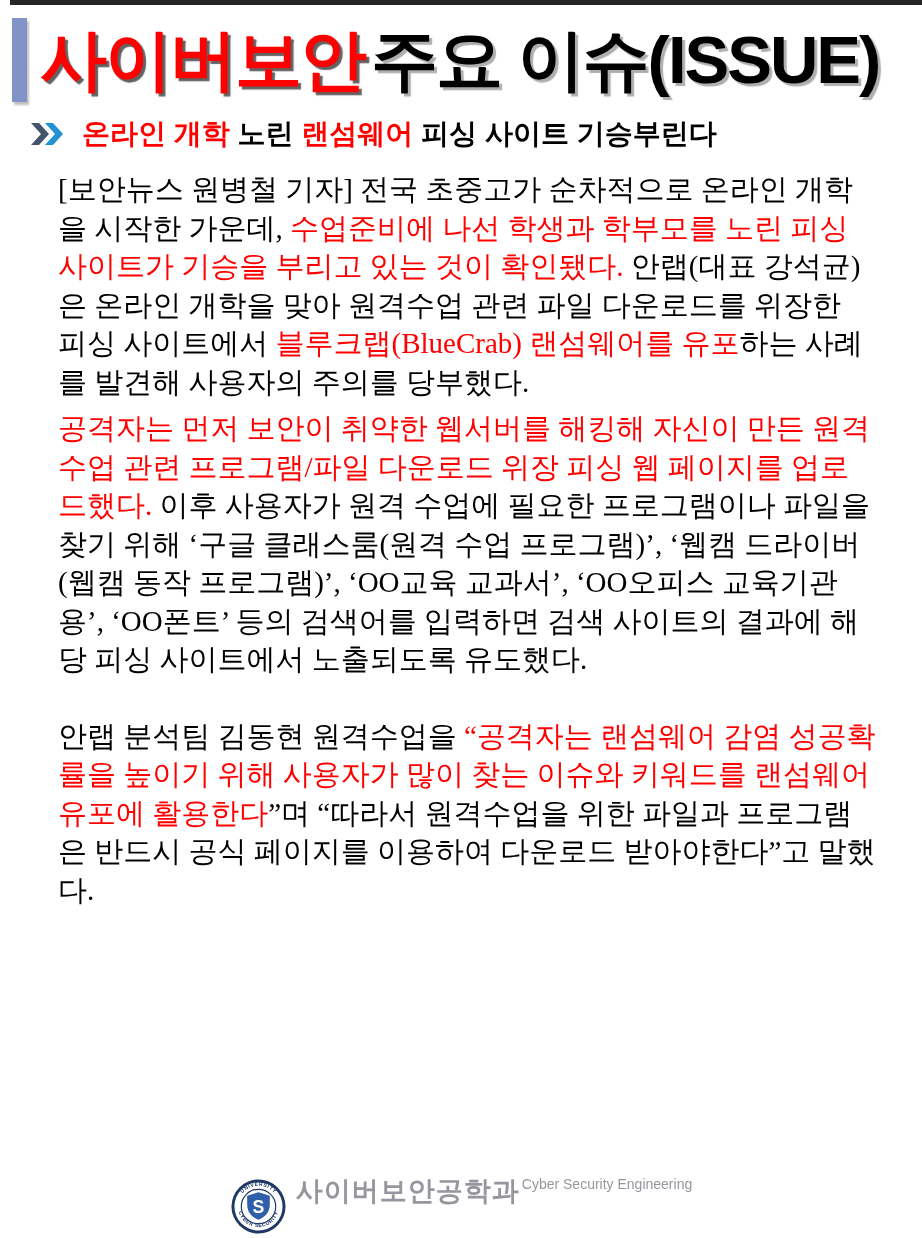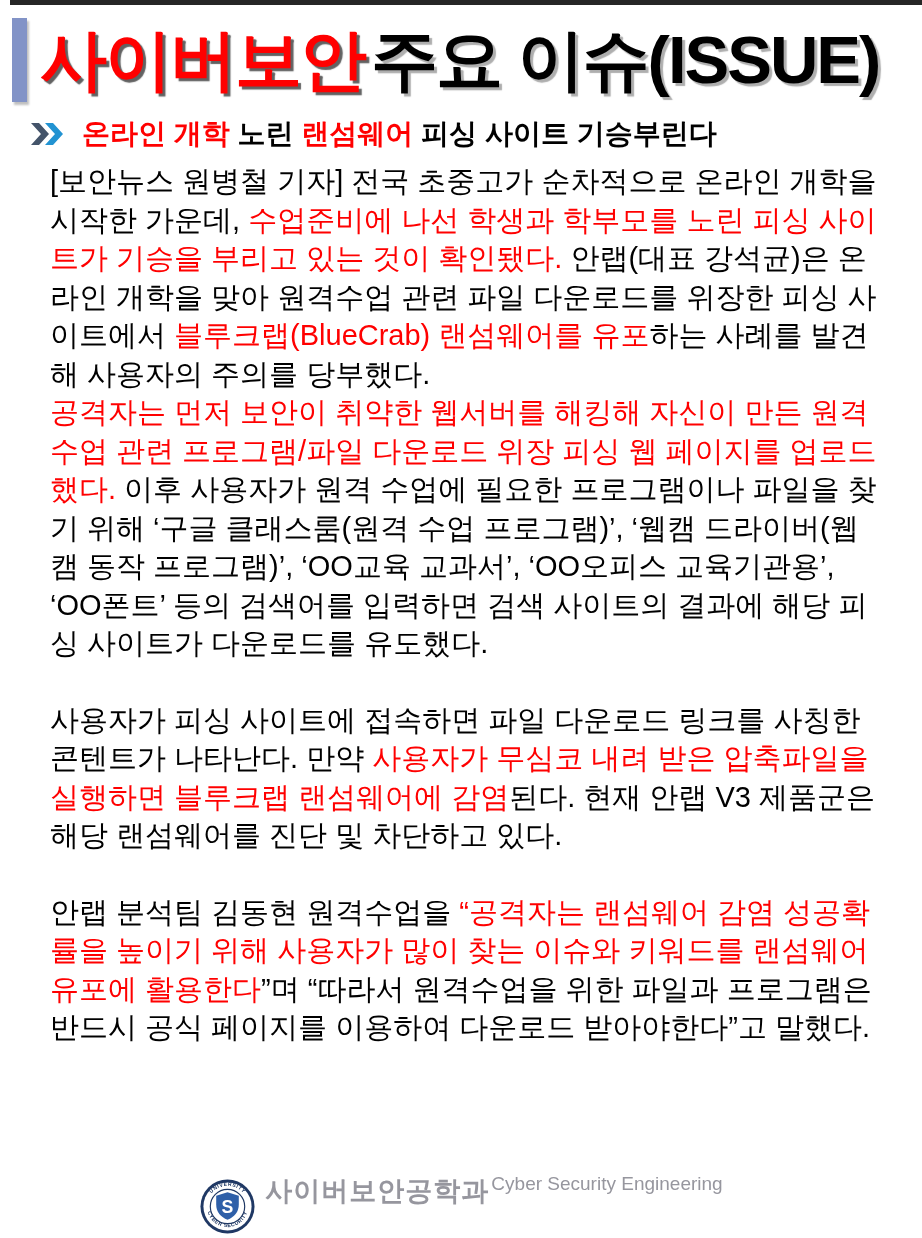--- a/index.html
+++ b/index.html
@@ -45,40 +45,40 @@
   }
   .headline .chevrons { margin-right: 12px; flex: none; display: block; }
 
   
   .content {
     position: absolute; top: 162px; left: 50px;
     width: 834px;
     font-size: 29px; line-height: 38.5px; font-weight: 500;
     color: #000;
   }
-  .para { margin: 0; }
+  .para { margin: 8px; font-family: Liberation Serif, serif; }
   .para.gap { margin-top: 38px; }
 
   .seg-black { color: #000000; }
   .seg-red   { color: #ff0000; }
 
   
   .logo-row {
     position: absolute; left: 0; right: 0; bottom: 0;
     height: 62px;
     display: flex; justify-content: center; align-items: flex-start;
   }
   .logo-emblem { flex: none; margin-right: 9px; margin-top: 2px; }
   .logo-text { display: flex; flex-direction: row; }
   .logo-korean {
     font-size: 27px; font-weight: 700; color: #96969e;
     letter-spacing: 1px; line-height: 30px;
   }
   .logo-english {
-    font-size: 19px; font-weight: 400; color: #96969e;
+    font-size: 14px; font-weight: 400; color: #96969e;
     line-height: 16px; margin-left: 2px;
   }
 </style>
 </head>
 <body>
 
 <div class="top-bar"></div>
 
 <div class="header">
   <div class="accent-bar"></div>
@@ -90,22 +90,21 @@
 <div class="headline">
   <svg class="chevrons" width="40" height="26" viewBox="0 0 40 26" aria-hidden="true">
     <path d="M1,2 L11,13 L1,24 L9,24 L19,13 L9,2 Z" fill="#44546a"></path>
     <path d="M15,2 L25,13 L15,24 L23,24 L33,13 L23,2 Z" fill="#2293d2"></path>
   </svg>
   <span><span class="seg-red">온라인 개학</span><span class="seg-black"> 노린 </span><span class="seg-red">랜섬웨어</span><span class="seg-black"> 피싱 사이트 기승부린다</span></span>
 </div>
 
 <div class="content">
   <p class="para"><span class="seg-black">[보안뉴스 원병철 기자] 전국 초중고가 순차적으로 온라인 개학을 시작한 가운데, </span><span class="seg-red">수업준비에 나선 학생과 학부모를 노린 피싱 사이트가 기승을 부리고 있는 것이 확인됐다.</span><span class="seg-black"> 안랩(대표 강석균)은 온라인 개학을 맞아 원격수업 관련 파일 다운로드를 위장한 피싱 사이트에서 </span><span class="seg-red">블루크랩(BlueCrab) 랜섬웨어를 유포</span><span class="seg-black">하는 사례를 발견해 사용자의 주의를 당부했다.</span></p>
-  <p class="para"><span class="seg-red">공격자는 먼저 보안이 취약한 웹서버를 해킹해 자신이 만든 원격수업 관련 프로그램/파일 다운로드 위장 피싱 웹 페이지를 업로드했다.</span><span class="seg-black"> 이후 사용자가 원격 수업에 필요한 프로그램이나 파일을 찾기 위해 ‘구글 클래스룸(원격 수업 프로그램)’, ‘웹캠 드라이버(웹캠 동작 프로그램)’, ‘OO교육 교과서’, ‘OO오피스 교육기관용’, ‘OO폰트’ 등의 검색어를 입력하면 검색 사이트의 결과에 해당 피싱 사이트가 다운로드를 유도했다.</span></p>
-  <p class="para gap"><span class="seg-black">사용자가 피싱 사이트에 접속하면 파일 다운로드 링크를 사칭한 콘텐트가 나타난다. 만약 </span><span class="seg-red">사용자가 무심코 내려 받은 압축파일을 실행하면 블루크랩 랜섬웨어에 감염</span><span class="seg-black">된다. 현재 안랩 V3 제품군은 해당 랜섬웨어를 진단 및 차단하고 있다.</span></p>
+  <p class="para"><span class="seg-red">공격자는 먼저 보안이 취약한 웹서버를 해킹해 자신이 만든 원격수업 관련 프로그램/파일 다운로드 위장 피싱 웹 페이지를 업로드했다.</span><span class="seg-black"> 이후 사용자가 원격 수업에 필요한 프로그램이나 파일을 찾기 위해 ‘구글 클래스룸(원격 수업 프로그램)’, ‘웹캠 드라이버(웹캠 동작 프로그램)’, ‘OO교육 교과서’, ‘OO오피스 교육기관용’, ‘OO폰트’ 등의 검색어를 입력하면 검색 사이트의 결과에 해당 피싱 사이트에서 노출되도록 유도했다.</span></p>
   <p class="para gap"><span class="seg-black">안랩 분석팀 김동현 원격수업을 </span><span class="seg-red">“공격자는 랜섬웨어 감염 성공확률을 높이기 위해 사용자가 많이 찾는 이슈와 키워드를 랜섬웨어 유포에 활용한다</span><span class="seg-black">”며 “따라서 원격수업을 위한 파일과 프로그램은 반드시 공식 페이지를 이용하여 다운로드 받아야한다”고 말했다.</span></p>
 
 </div>
 
 <div class="logo-row">
   <svg class="logo-emblem" width="57" height="57" viewBox="0 0 58 58" aria-hidden="true">
     <circle cx="29" cy="29" r="27.5" fill="#1f3864"></circle>
     <circle cx="29" cy="29" r="24.5" fill="#ffffff"></circle>
     <circle cx="29" cy="29" r="17.5" fill="#ffffff" stroke="#1f3864" stroke-width="1.2"></circle>
     <defs>

